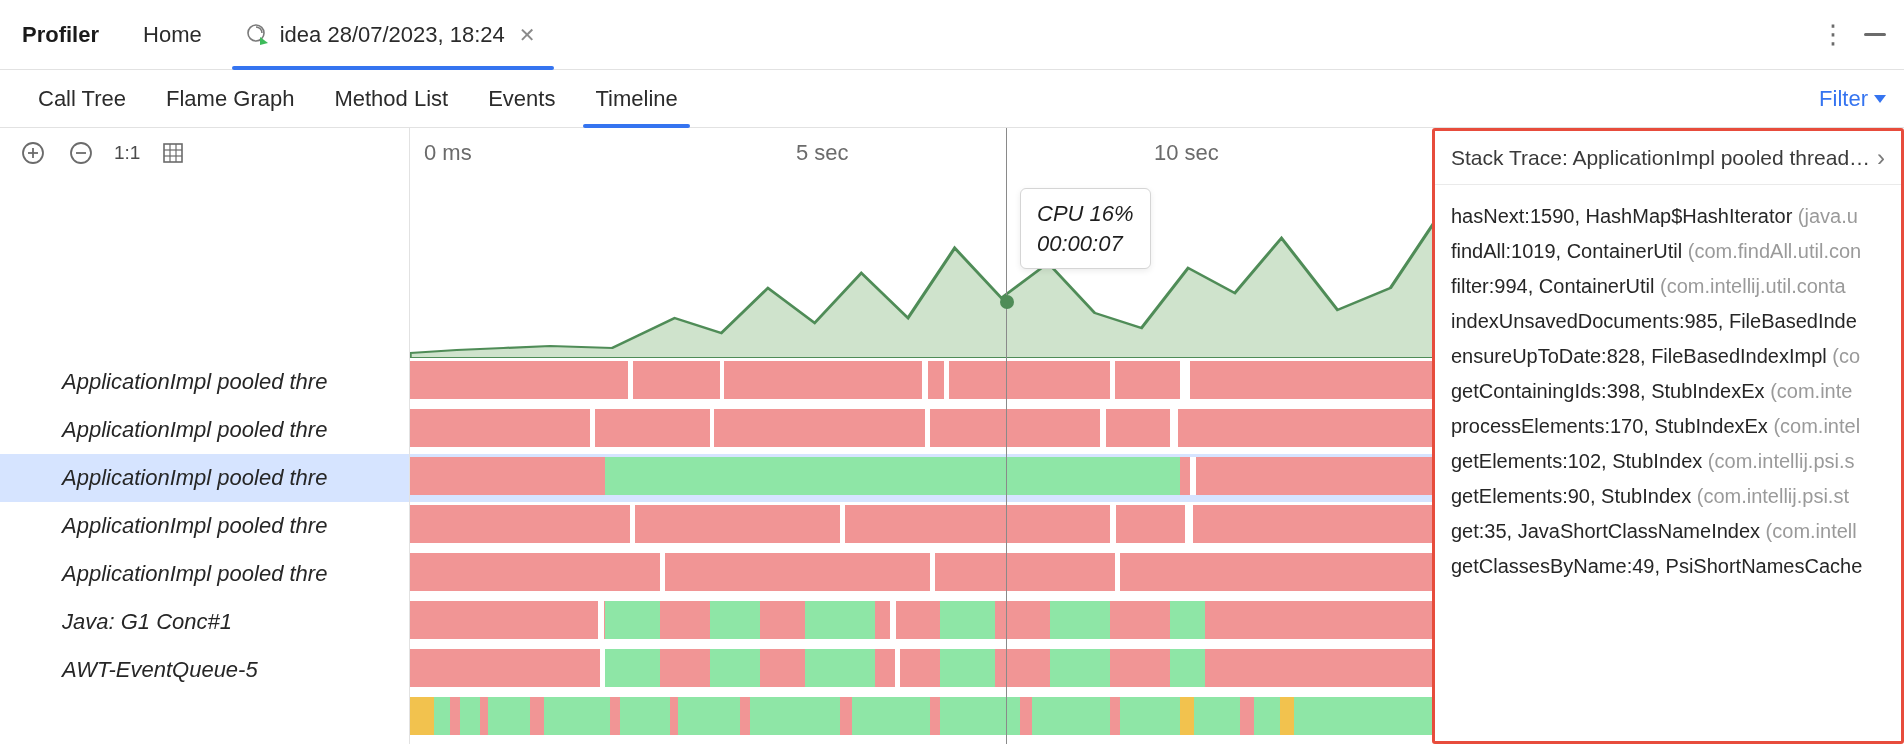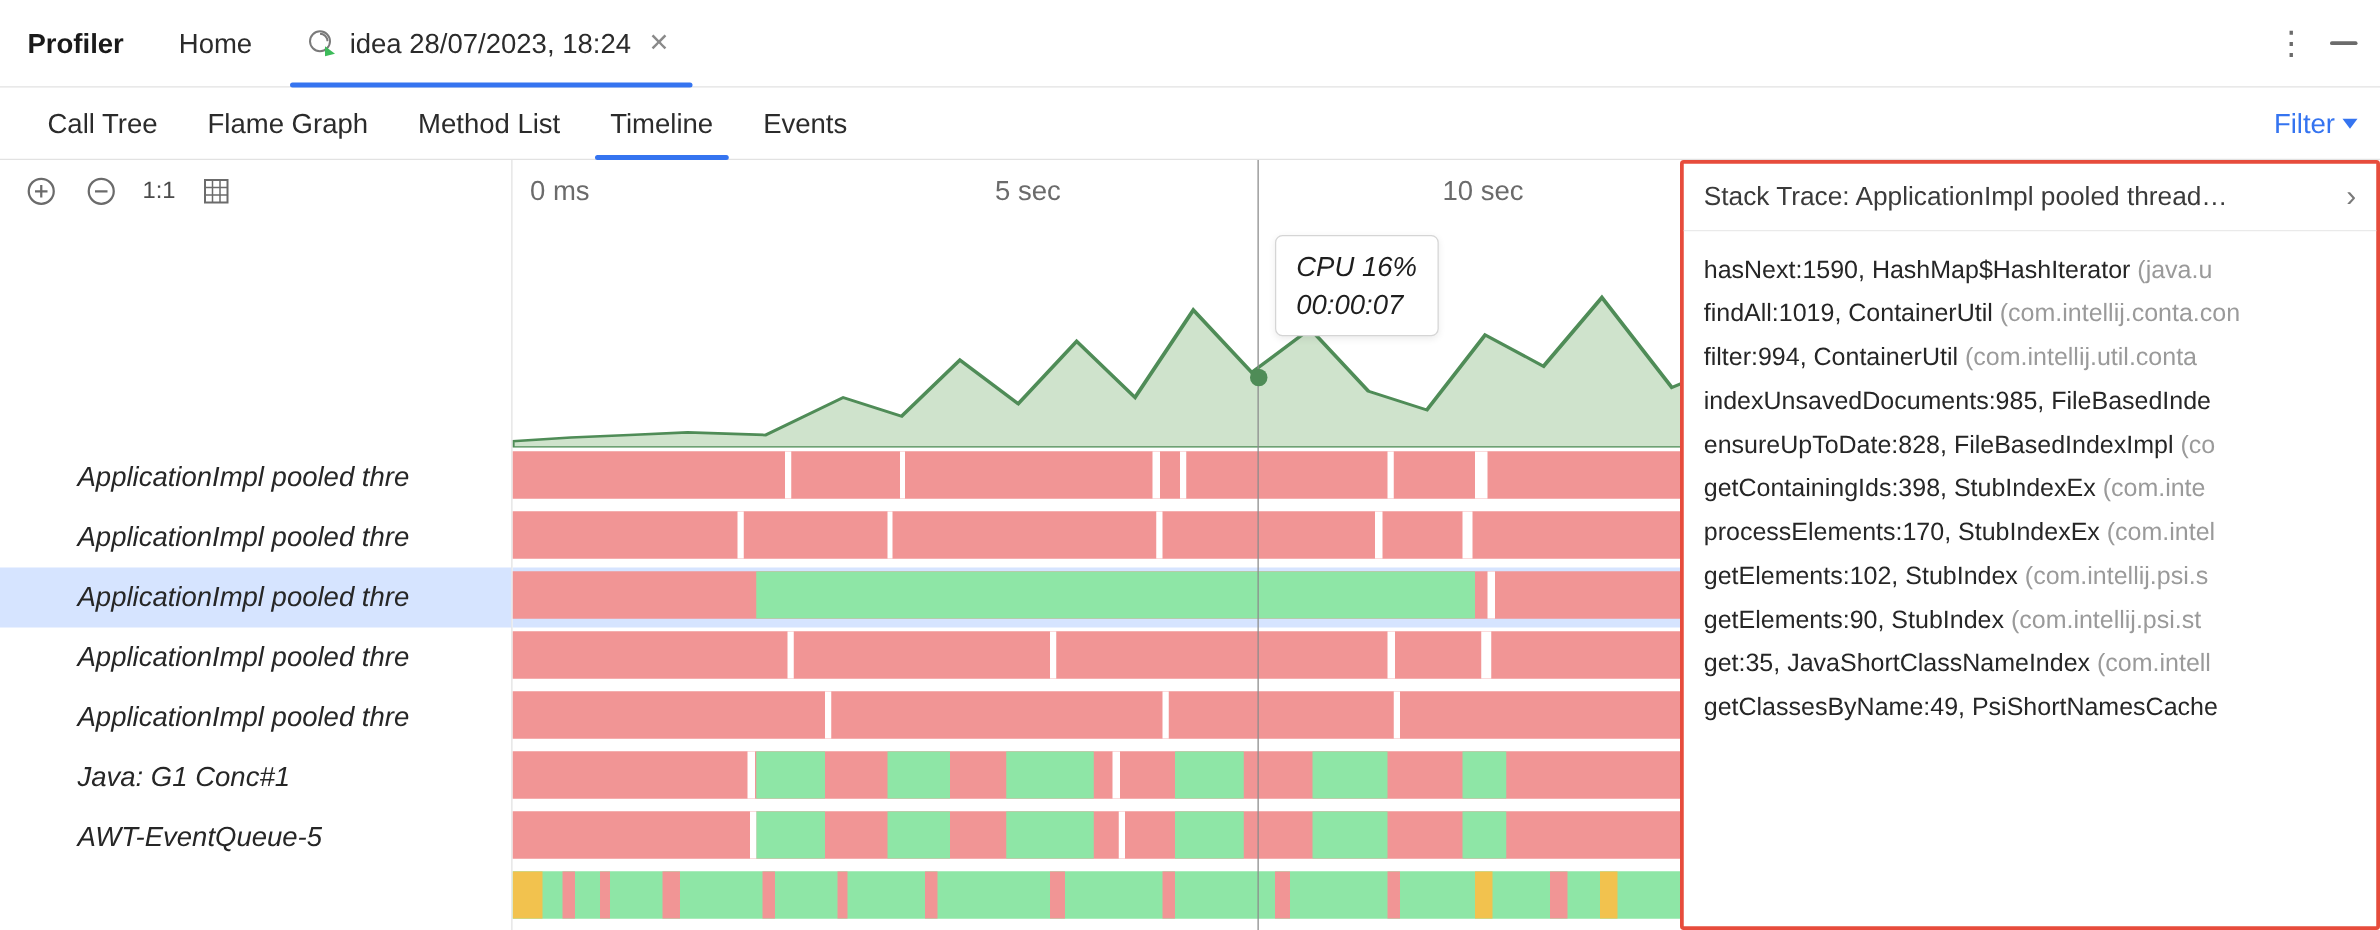--- a/index.html
+++ b/index.html
@@ -164,21 +164,21 @@
 }
 .cpu-dot {
   position:absolute; left:590px; top:167px; width:14px;height:14px;border-radius:50%;
   background:#4F8C57; z-index:6;
 }
 
 
 .stack-panel {
   position:absolute;
   right:0; top:0;
-  width:560px;
+  width:472px;
   height:100%;
   background:#fff;
   border:3px solid #E74C3C;
   border-radius:3px;
 }
 .stack-header {
   display:flex; align-items:center;
   height:54px;
   padding:0 16px;
   border-bottom:1px solid #eaeaea;
@@ -228,25 +228,25 @@
 <div class="subtabs">
   <div class="subtab">
       <span>Call Tree</span>
     </div>
   <div class="subtab">
       <span>Flame Graph</span>
     </div>
   <div class="subtab">
       <span>Method List</span>
     </div>
+  <div class="subtab">
+      <span>Events</span>
+    </div>
   <div class="subtab active">
       <span>Timeline</span>
-    </div>
-  <div class="subtab">
-      <span>Events</span>
     </div>
   <div class="filter-link">
     <span>Filter</span>
     <span class="chev-down"></span>
   </div>
 </div>
 
 <div class="main">
 
   <div class="left-col">
@@ -407,21 +407,21 @@
     </div>
   </div>
 
   <div class="stack-panel">
     <div class="stack-header">
       <span>Stack Trace: ApplicationImpl pooled thread…</span>
       <span class="chev-right">›</span>
     </div>
     <div class="stack-body">
       <div class="frame"><span>hasNext:1590, HashMap$HashIterator </span><span class="pkg">(java.u</span></div>
-      <div class="frame"><span>findAll:1019, ContainerUtil </span><span class="pkg">(com.intellij.conta.con</span></div>
+      <div class="frame"><span>findAll:1019, ContainerUtil </span><span class="pkg">(com.findAll.util.con</span></div>
       <div class="frame"><span>filter:994, ContainerUtil </span><span class="pkg">(com.intellij.util.conta</span></div>
       <div class="frame"><span>indexUnsavedDocuments:985, FileBasedInde</span><span class="pkg"></span></div>
       <div class="frame"><span>ensureUpToDate:828, FileBasedIndexImpl </span><span class="pkg">(co</span></div>
       <div class="frame"><span>getContainingIds:398, StubIndexEx </span><span class="pkg">(com.inte</span></div>
       <div class="frame"><span>processElements:170, StubIndexEx </span><span class="pkg">(com.intel</span></div>
       <div class="frame"><span>getElements:102, StubIndex </span><span class="pkg">(com.intellij.psi.s</span></div>
       <div class="frame"><span>getElements:90, StubIndex </span><span class="pkg">(com.intellij.psi.st</span></div>
       <div class="frame"><span>get:35, JavaShortClassNameIndex </span><span class="pkg">(com.intell</span></div>
       <div class="frame"><span>getClassesByName:49, PsiShortNamesCache</span><span class="pkg"></span></div>
     </div>

